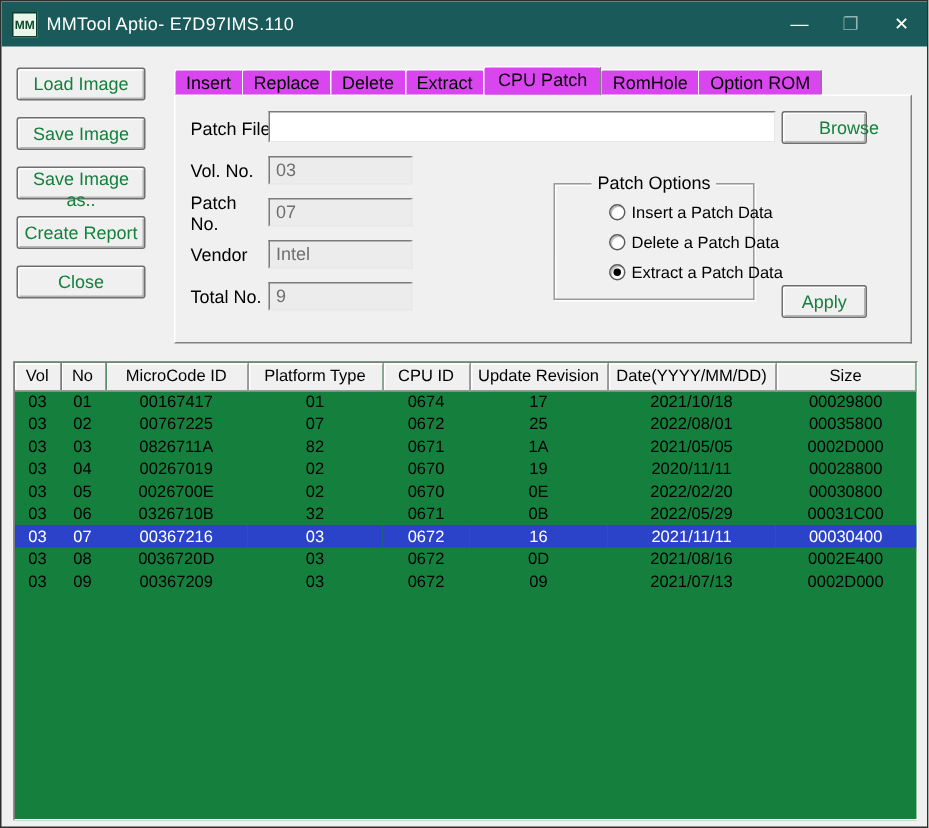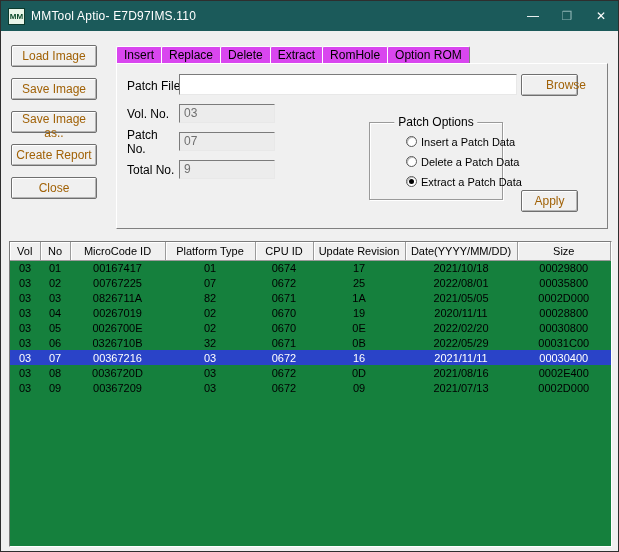--- a/index.html
+++ b/index.html
@@ -16,21 +16,21 @@
               border:1px solid #0d3b2d; color:#0a4a2a; font-weight:bold; font-size:8px;
               display:flex; align-items:center; justify-content:center; flex:none; }
   .title-text { font-size:12px; letter-spacing:0.2px; flex:1 1 auto; white-space:nowrap;
                 overflow:hidden; }
   .title-controls { display:flex; align-items:stretch; height:100%; }
   .tbtn { width:34px; display:flex; align-items:center; justify-content:center;
           font-size:12px; cursor:default; }
   .tbtn.max { color:#8fb5b5; }
 
   
-  .winbtn { font-family:"Liberation Sans", sans-serif; font-size:12px; color:#a16207;
+  .winbtn { font-family:"Liberation Sans", sans-serif; font-size:12px; color:#15803d;
             background:#f0f0f0; border:1px solid #6f6f6f; border-radius:2px;
             box-shadow: inset 1px 1px 0 #ffffff, inset -1px -1px 0 #b5b5b5;
             cursor:default; }
   .sunken { background:#fff; border:1px solid; border-color:#7b7b7b #e8e8e8 #e8e8e8 #7b7b7b; }
 
   
   .sidebar { position:absolute; left:10px; top:44px; width:86px; display:flex;
              flex-direction:column; }
   .side-btn { width:86px; height:22px; margin-bottom:11px; }
 
@@ -109,37 +109,42 @@
       <button class="winbtn side-btn">Create Report</button>
       <button class="winbtn side-btn">Close</button>
     </div>
 
   <div class="tab-area">
     <div class="tab-strip">
         <div class="tab">Insert</div>
         <div class="tab">Replace</div>
         <div class="tab">Delete</div>
         <div class="tab">Extract</div>
+        <div class="tab active">CPU Patch</div>
         <div class="tab">RomHole</div>
         <div class="tab">Option ROM</div>
       </div>
     <div class="panel">
 
       <span class="pf-label">Patch File</span>
       <input class="pf-input sunken" type="text" value="" style="">
       <button class="winbtn browse-btn">Browse</button>
 
       <div class="fields">
           <div class="field-row">
             <span class="field-label">Vol. No.</span>
             <div class="field-value">03</div>
           </div>
           <div class="field-row">
             <span class="field-label">Patch No.</span>
             <div class="field-value">07</div>
+          </div>
+          <div class="field-row">
+            <span class="field-label">Vendor</span>
+            <div class="field-value">Intel</div>
           </div>
           <div class="field-row">
             <span class="field-label">Total No.</span>
             <div class="field-value">9</div>
           </div>
         </div>
 
       <div class="groupbox">
         <span class="groupbox-title">Patch Options</span>
         <div class="radio-list">

